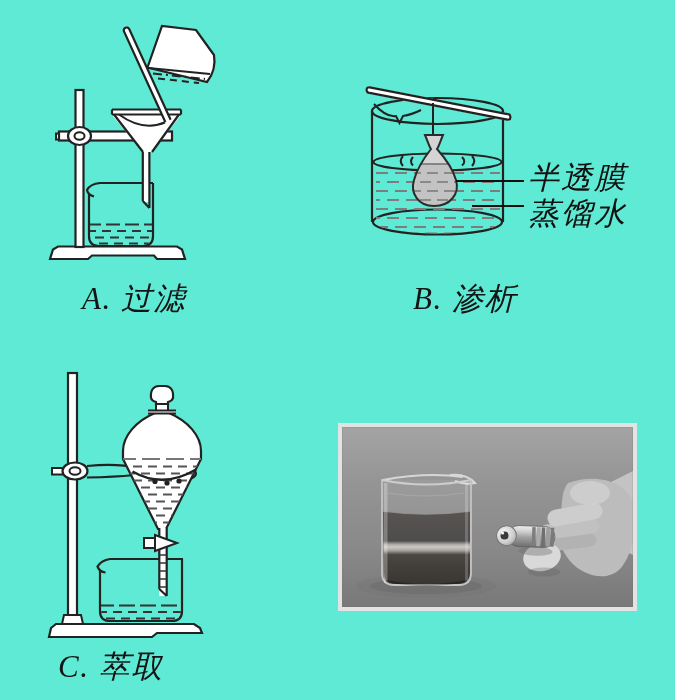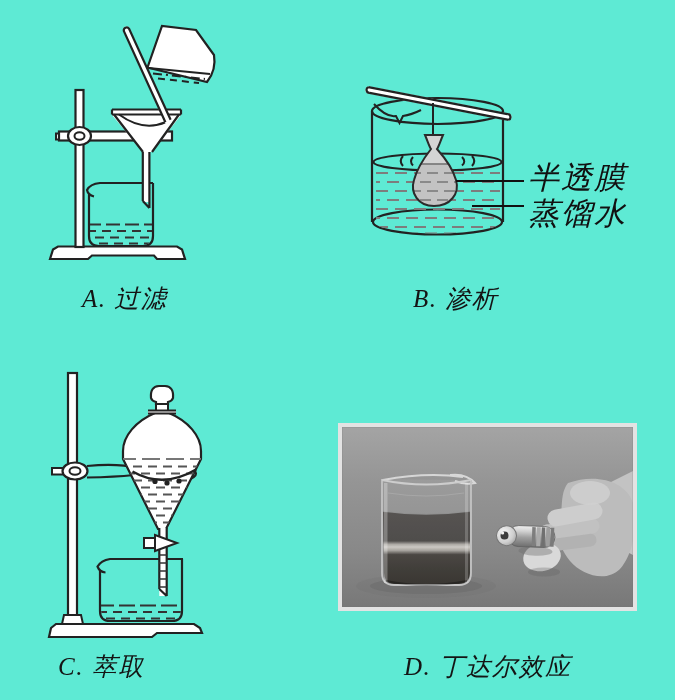--- a/index.html
+++ b/index.html
@@ -1,19 +1,19 @@
 <!DOCTYPE html>
 <html><head>
 <meta charset="utf-8">
 <style>
   html,body{margin:0;padding:0;background:#ffffff;}
   #page{position:relative;width:675px;height:700px;background:#5eead4;overflow:hidden;
         font-family:"Liberation Serif","DejaVu Serif",serif;font-style:italic;}
   #art{position:absolute;left:0;top:0;width:675px;height:700px;}
-  .cap{position:absolute;font-size:25px;letter-spacing:1.5px;color:#141414;white-space:pre;line-height:34px;}
+  .cap{position:absolute;font-size:31px;letter-spacing:1.5px;color:#141414;white-space:pre;line-height:34px;}
   svg text{font-family:"Liberation Serif","DejaVu Serif",serif;}
 </style>
 </head>
 <body>
 
 <div id="page">
 
 <svg id="art" viewBox="0 0 675 700">
   <defs>
     <clipPath id="clipA">
@@ -246,15 +246,14 @@
         <ellipse cx="252" cy="70" rx="20" ry="12" fill="#d0d0d0" opacity="0.85"></ellipse>
       </g>
       <rect x="4" y="4" width="291" height="180" fill="none" stroke="#6f6f6f" stroke-width="1" opacity="0.35"></rect>
     </g>
   </g>
 </svg>
 
 <div class="cap" style="left:82px;top:282px">A. 过滤</div>
 <div class="cap" style="left:413px;top:282px">B. 渗析</div>
 <div class="cap" style="left:58px;top:650px">C. 萃取</div>
-<div class="cap" style="left:404px;top:650px">D. 丁达尔效应</div>
 
 </div>
 
 </body></html>

